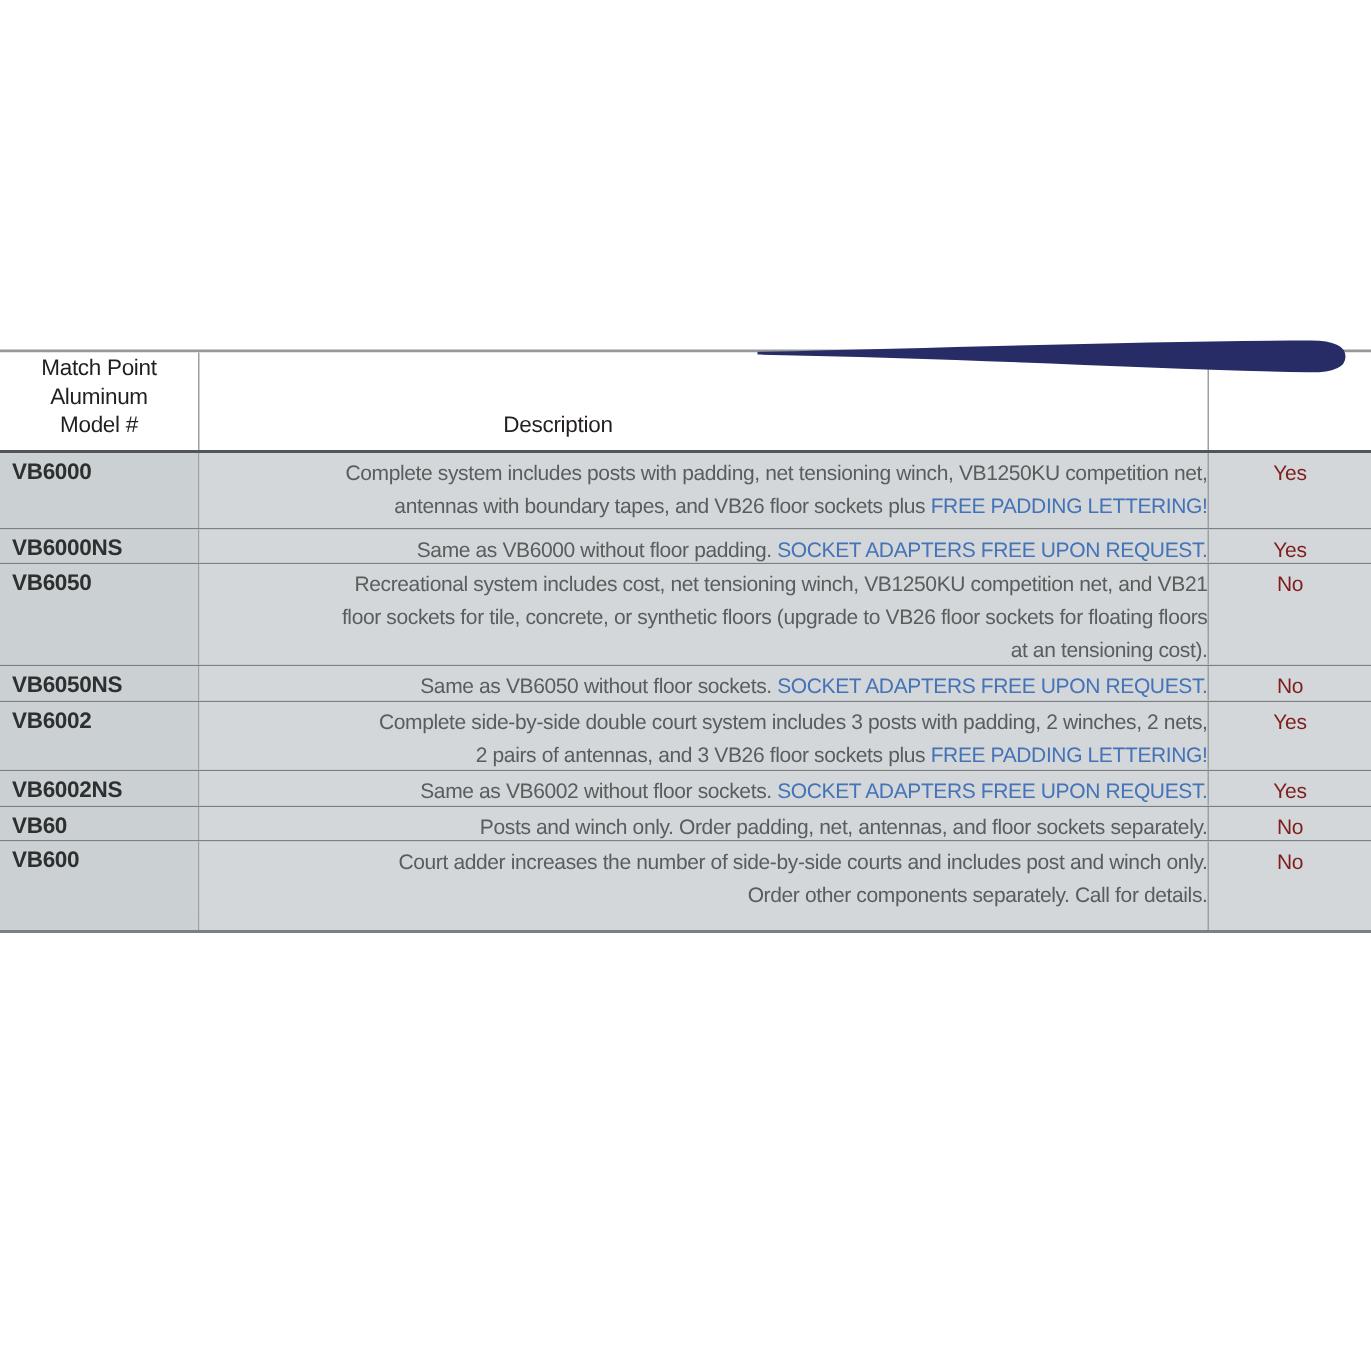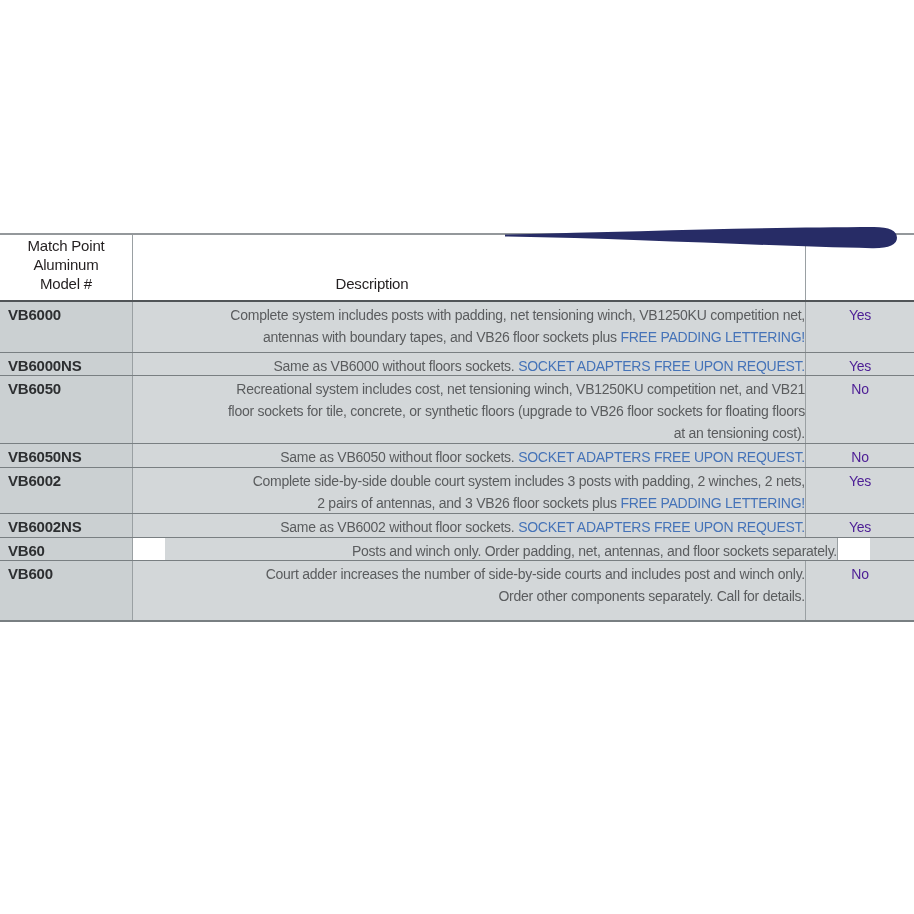--- a/index.html
+++ b/index.html
@@ -43,21 +43,21 @@
   .tbody .trow:first-child { border-top: none; }
   .tbody .col-model {
     background: #cbd0d2; font-weight: bold; font-size: 15px; line-height: 22px;
     color: #2d2f31; padding: 2px 4px 0 8px; letter-spacing: -0.2px;
   }
   .tbody .col-desc {
     background: #d3d7d9; font-size: 14px; line-height: 22px; color: #5a5c5e;
     text-align: right; padding-top: 2px; letter-spacing: -0.25px;
   }
   .tbody .col-free {
-    background: #d3d7d9; font-size: 14px; line-height: 22px; color: #4c1d95;
+    background: #d3d7d9; font-size: 14px; line-height: 22px; color: #7f1d1d;
     text-align: center; padding-top: 2px; letter-spacing: -0.2px;
   }
   .desc-line { white-space: nowrap; }
   .link-text { color: var(--link-color, #4573b8); }
 </style>
 </head>
 <body>
 
 <div class="stage">
 
@@ -77,21 +77,21 @@
           <div class="cell col-model">VB6000</div>
           <div class="cell col-desc">
             <div class="desc-line"><span>Complete system includes posts with padding, net tensioning winch, VB1250KU competition net,</span></div>
             <div class="desc-line"><span>antennas with boundary tapes, and VB26 floor sockets plus </span><span class="link-text">FREE PADDING LETTERING!</span></div>
           </div>
           <div class="cell col-free">Yes</div>
         </div>
         <div class="trow" style="height: 23px;">
           <div class="cell col-model">VB6000NS</div>
           <div class="cell col-desc">
-            <div class="desc-line"><span>Same as VB6000 without floors sockets. </span><span class="link-text">SOCKET ADAPTERS FREE UPON REQUEST.</span></div>
+            <div class="desc-line"><span>Same as VB6000 without floor padding. </span><span class="link-text">SOCKET ADAPTERS FREE UPON REQUEST.</span></div>
           </div>
           <div class="cell col-free">Yes</div>
         </div>
         <div class="trow" style="height: 68px;">
           <div class="cell col-model">VB6050</div>
           <div class="cell col-desc">
             <div class="desc-line"><span>Recreational system includes cost, net tensioning winch, VB1250KU competition net, and VB21</span></div>
             <div class="desc-line"><span>floor sockets for tile, concrete, or synthetic floors (upgrade to VB26 floor sockets for floating floors</span></div>
             <div class="desc-line"><span>at an tensioning cost).</span></div>
           </div>
@@ -112,21 +112,21 @@
           </div>
           <div class="cell col-free">Yes</div>
         </div>
         <div class="trow" style="height: 24px;">
           <div class="cell col-model">VB6002NS</div>
           <div class="cell col-desc">
             <div class="desc-line"><span>Same as VB6002 without floor sockets. </span><span class="link-text">SOCKET ADAPTERS FREE UPON REQUEST.</span></div>
           </div>
           <div class="cell col-free">Yes</div>
         </div>
-        <div class="trow" style="height: 23px; gap: 32px;">
+        <div class="trow" style="height: 23px;">
           <div class="cell col-model">VB60</div>
           <div class="cell col-desc">
             <div class="desc-line"><span>Posts and winch only. Order padding, net, antennas, and floor sockets separately.</span></div>
           </div>
           <div class="cell col-free">No</div>
         </div>
         <div class="trow" style="height: 60px;">
           <div class="cell col-model">VB600</div>
           <div class="cell col-desc">
             <div class="desc-line"><span>Court adder increases the number of side-by-side courts and includes post and winch only.</span></div>

